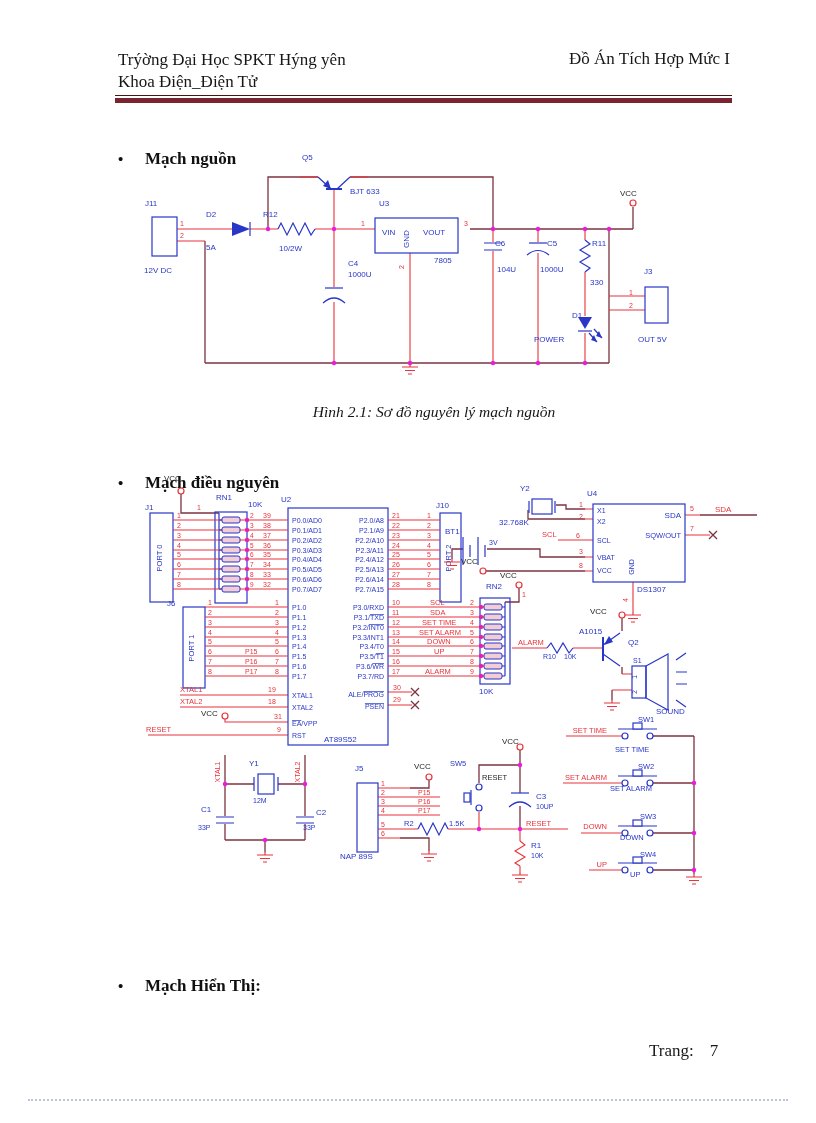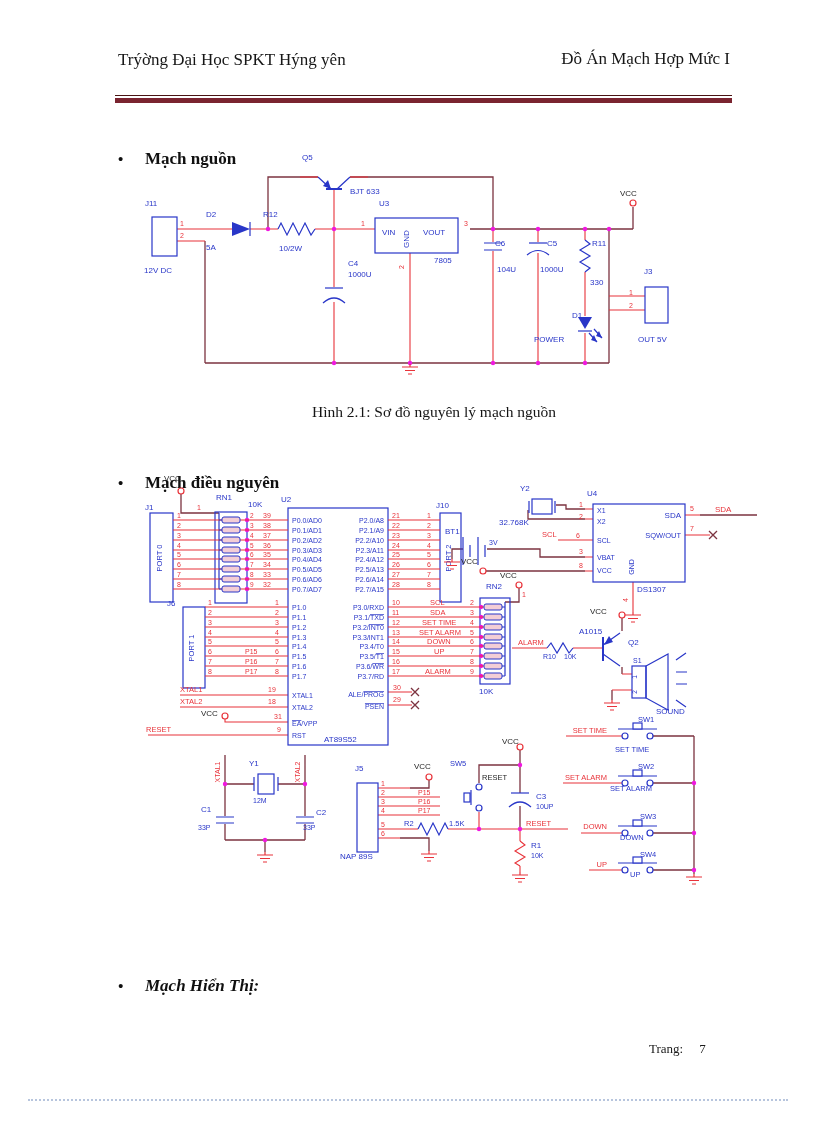--- a/index.html
+++ b/index.html
@@ -4,44 +4,45 @@
 <style>
   html,body{margin:0;padding:0;background:#e8e8e8;}
   .page{position:relative;width:816px;height:1123px;background:#fff;margin:0 auto;
         font-family:"Liberation Serif","DejaVu Serif",serif;color:#111;overflow:hidden;}
   .hl{position:absolute;left:118px;top:49px;font-size:17px;line-height:22px;color:#161616;}
   .hr{position:absolute;right:86px;top:49px;font-size:17px;color:#161616;}
   .rule-thin{position:absolute;left:115px;right:84px;top:95px;height:1px;background:#4a1414;}
   .rule-thick{position:absolute;left:115px;right:84px;top:98px;height:5px;background:#7a2430;}
   .bullet{position:absolute;left:118px;font-size:17px;font-weight:bold;color:#101010;margin-top:32px;}
   .bullet .bdot{display:inline-block;width:27px;font-size:15px;}
-  .b1{top:117px;} .b2{top:441px;} .b3{top:944px;font-style:italic;}
-  .caption{position:absolute;left:60px;right:8px;text-align:center;
+  .b1{top:117px;} .b2{top:441px;} .b3{top:944px;}
+  .caption{position:absolute;left:60px;right:8px;text-align:center;font-style:italic;
            font-size:15.5px;color:#151515;}
   .c1{top:403px;} .c2{top:905px;}
-  .footer{position:absolute;left:649px;top:1041px;font-size:13px;color:#1a1a1a;}
+  .footer{position:absolute;left:649px;top:1041px;font-size:17px;color:#1a1a1a;}
   .footer .pg{margin-left:16px;}
   .dotline{position:absolute;left:28px;right:28px;top:1099px;border-top:2px dotted #9fb2d2;opacity:.75;}
   svg.schem{position:absolute;left:0;top:0;}
   svg text{font-family:"Liberation Sans","DejaVu Sans",sans-serif;}
   .wm{stroke:#7c3340;stroke-width:1.3;fill:none;}
   .wr{stroke:#e8333a;stroke-width:1.1;fill:none;}
   .cb{stroke:#2936c8;stroke-width:1.2;fill:none;}
   .cb2{stroke:#2936c8;stroke-width:2;fill:none;}
   .cf{fill:#2936c8;stroke:none;}
 </style>
 </head>
 <body>
 
 <div class="page">
 
   <div class="hl">
     <div>Trýờng Đại Học SPKT  Hýng yên</div>
+    <div>Khoa Điện_Điện Tử</div>
   </div>
-  <div class="hr">Đồ Án Mạch Hợp Mức I</div>
+  <div class="hr">Đồ Án Tích Hợp Mức I</div>
   <div class="rule-thin"></div>
   <div class="rule-thick"></div>
 
   <div class="bullet b1">
     <span class="bdot">•</span><span>Mạch nguồn</span>
   </div>
   <div class="bullet b2">
     <span class="bdot">•</span><span>Mạch điều nguyên</span>
   </div>
   <div class="bullet b3">

